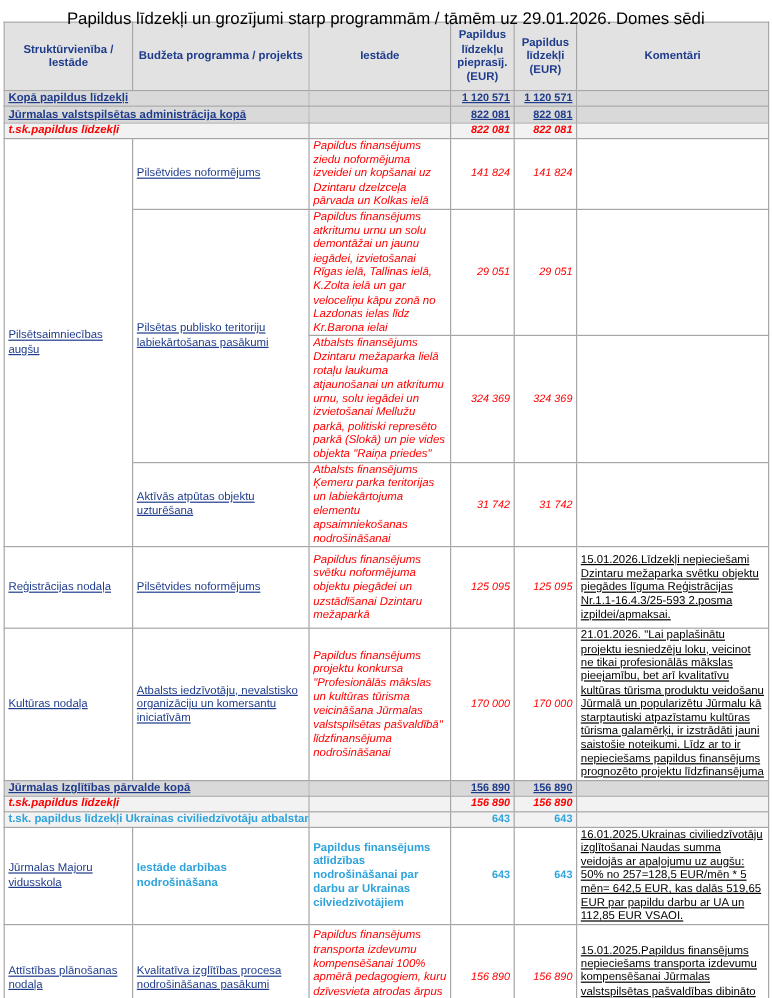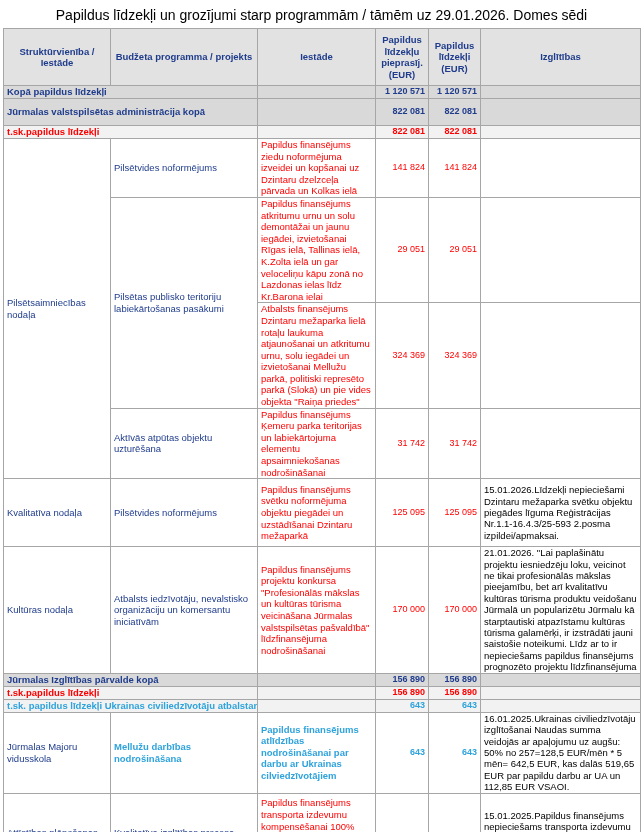--- a/index.html
+++ b/index.html
@@ -2,48 +2,48 @@
 <html><head>
 <meta charset="utf-8">
 <style>
   html,body { margin:0; padding:0; }
   body {
     width:643px; height:832px; background:#ffffff;
     font-family:"Liberation Sans", sans-serif; color:#000;
     overflow:hidden;
   }
   .doc-title {
-    width:643px; height:28px; padding-top:7px; box-sizing:border-box;
+    width:643px; height:18px; padding-top:7px; box-sizing:border-box;
     text-align:center; font-size:14px; color:#000;
     white-space:nowrap;
   }
   table.main {
     border-collapse:collapse; table-layout:fixed;
     width:637px; margin-left:3px;
   }
   td, th {
     border:1px solid #a6a6a6;
     padding:0 3px;
     font-size:9.5px; line-height:11.5px;
     overflow:hidden; vertical-align:middle;
     box-sizing:border-box;
   }
   th {
     background:#e2e2e2; color:#1f3c8c; font-weight:bold;
     text-align:center;
   }
-  .navy  { color:#1f3c8c; }
-  .red   { color:#ff0000; }
+  .navy  { color:#1f3c8c;text-decoration:underline; }
+  .red   { color:#ff0000;font-style:italic; }
   .cyan  { color:#2ea3dc;font-weight:bold; }
   .bold  { font-weight:bold; }
   .num   { text-align:right; white-space:nowrap; font-size:9px; padding:0 3px;margin-top:36px; }
   .label { white-space:nowrap; }
   .bg-gray  { background:#d9d9d9; }
   .bg-light { background:#f2f2f2; }
-  .comment  { color:#000; line-height:11.4px; }
+  .comment  { color:#000; line-height:11.4px;text-decoration:underline; }
   .purpose  { line-height:11.6px; }
 </style>
 </head>
 <body>
 
 <div class="doc-title">Papildus līdzekļi un grozījumi starp programmām / tāmēm uz 29.01.2026. Domes sēdi</div>
 
 <table class="main">
   <colgroup>
     <col style="width:107px">
@@ -54,49 +54,49 @@
       <col style="width:160px">
   </colgroup>
 
   <tbody>
       <tr style="height:57px">
     <th>Struktūrvienība / Iestāde</th>
     <th>Budžeta programma / projekts</th>
     <th>Iestāde</th>
     <th>Papildus līdzekļu pieprasīj. (EUR)</th>
     <th>Papildus līdzekļi (EUR)</th>
-    <th>Izglītības</th>
+    <th>Komentāri</th>
   </tr>
 
   <tr style="height:13px" class="bg-gray">
     <td colspan="2" class="navy bold label">Kopā papildus līdzekļi</td>
     <td></td>
     <td class="num navy bold">1 120 571</td>
     <td class="num navy bold">1 120 571</td>
     <td></td>
   </tr>
 
-  <tr style="height:27px" class="bg-gray">
+  <tr style="height:14px" class="bg-gray">
     <td colspan="2" class="navy bold label">Jūrmalas valstspilsētas administrācija kopā</td>
     <td></td>
     <td class="num navy bold">822 081</td>
     <td class="num navy bold">822 081</td>
     <td></td>
   </tr>
 
   <tr style="height:13px" class="bg-light">
     <td colspan="2" class="red bold label">t.sk.papildus līdzekļi</td>
     <td></td>
     <td class="num red bold">822 081</td>
     <td class="num red bold">822 081</td>
     <td></td>
   </tr>
 
   <tr style="height:58px">
-    <td rowspan="4" class="navy">Pilsētsaimniecības nodaļa</td>
+    <td rowspan="4" class="navy">Pilsētsaimniecības augšu</td>
     <td class="navy">Pilsētvides noformējums</td>
     <td class="red purpose">Papildus finansējums ziedu noformējuma izveidei un kopšanai uz Dzintaru dzelzceļa pārvada un Kolkas ielā</td>
     <td class="num red">141 824</td>
     <td class="num red">141 824</td>
     <td class="comment"></td>
   </tr>
 
   <tr style="height:94px">
     <td rowspan="2" class="navy">Pilsētas publisko teritoriju labiekārtošanas pasākumi</td>
     <td class="red purpose">Papildus finansējums atkritumu urnu un solu demontāžai un jaunu iegādei, izvietošanai Rīgas ielā, Tallinas ielā, K.Zolta ielā un gar veloceliņu kāpu zonā no Lazdonas ielas līdz Kr.Barona ielai</td>
@@ -107,28 +107,28 @@
 
   <tr style="height:104px">
     <td class="red purpose">Atbalsts finansējums Dzintaru mežaparka lielā rotaļu laukuma atjaunošanai un atkritumu urnu, solu iegādei un izvietošanai Mellužu parkā, politiski represēto parkā (Slokā) un pie vides objekta "Raiņa priedes"</td>
     <td class="num red">324 369</td>
     <td class="num red">324 369</td>
     <td class="comment"></td>
   </tr>
 
   <tr style="height:60px">
     <td class="navy">Aktīvās atpūtas objektu uzturēšana</td>
-    <td class="red purpose">Papildus finansējums Ķemeru parka teritorijas un labiekārtojuma elementu apsaimniekošanas nodrošināšanai</td>
+    <td class="red purpose">Atbalsts finansējums Ķemeru parka teritorijas un labiekārtojuma elementu apsaimniekošanas nodrošināšanai</td>
     <td class="num red">31 742</td>
     <td class="num red">31 742</td>
     <td class="comment"></td>
   </tr>
 
   <tr style="height:68px">
-    <td class="navy">Kvalitatīva nodaļa</td>
+    <td class="navy">Reģistrācijas nodaļa</td>
     <td class="navy">Pilsētvides noformējums</td>
     <td class="red purpose">Papildus finansējums svētku noformējuma objektu piegādei un uzstādīšanai Dzintaru mežaparkā</td>
     <td class="num red">125 095</td>
     <td class="num red">125 095</td>
     <td class="comment">15.01.2026.Līdzekļi nepieciešami Dzintaru mežaparka svētku objektu piegādes līguma Reģistrācijas Nr.1.1-16.4.3/25-593 2.posma izpildei/apmaksai.</td>
   </tr>
 
   <tr style="height:115px">
     <td class="navy">Kultūras nodaļa</td>
     <td class="navy">Atbalsts iedzīvotāju, nevalstisko organizāciju un komersantu iniciatīvām</td>
@@ -157,21 +157,21 @@
   <tr style="height:13px" class="bg-light">
     <td colspan="2" class="cyan bold label">t.sk. papildus līdzekļi Ukrainas civiliedzīvotāju atbalstam</td>
     <td></td>
     <td class="num cyan bold">643</td>
     <td class="num cyan bold">643</td>
     <td></td>
   </tr>
 
   <tr style="height:75px">
     <td class="navy">Jūrmalas Majoru vidusskola</td>
-    <td class="cyan">Mellužu darbības nodrošināšana</td>
+    <td class="cyan">Iestāde darbības nodrošināšana</td>
     <td class="cyan purpose">Papildus finansējums atlīdzības nodrošināšanai par darbu ar Ukrainas cilviedzīvotājiem</td>
     <td class="num cyan">643</td>
     <td class="num cyan">643</td>
     <td class="comment">16.01.2025.Ukrainas civiliedzīvotāju izglītošanai Naudas summa veidojās ar apaļojumu uz augšu: 50% no 257=128,5 EUR/mēn * 5 mēn= 642,5 EUR, kas dalās 519,65 EUR par papildu darbu ar UA un 112,85 EUR VSAOI.</td>
   </tr>
 
   <tr style="height:90px">
     <td class="navy">Attīstības plānošanas nodaļa</td>
     <td class="navy">Kvalitatīva izglītības procesa nodrošināšanas pasākumi</td>
     <td class="red purpose">Papildus finansējums transporta izdevumu kompensēšanai 100% apmērā pedagogiem, kuru dzīvesvieta atrodas ārpus Jūrmalas valstspilsētas pašvaldības teritorijas</td>

